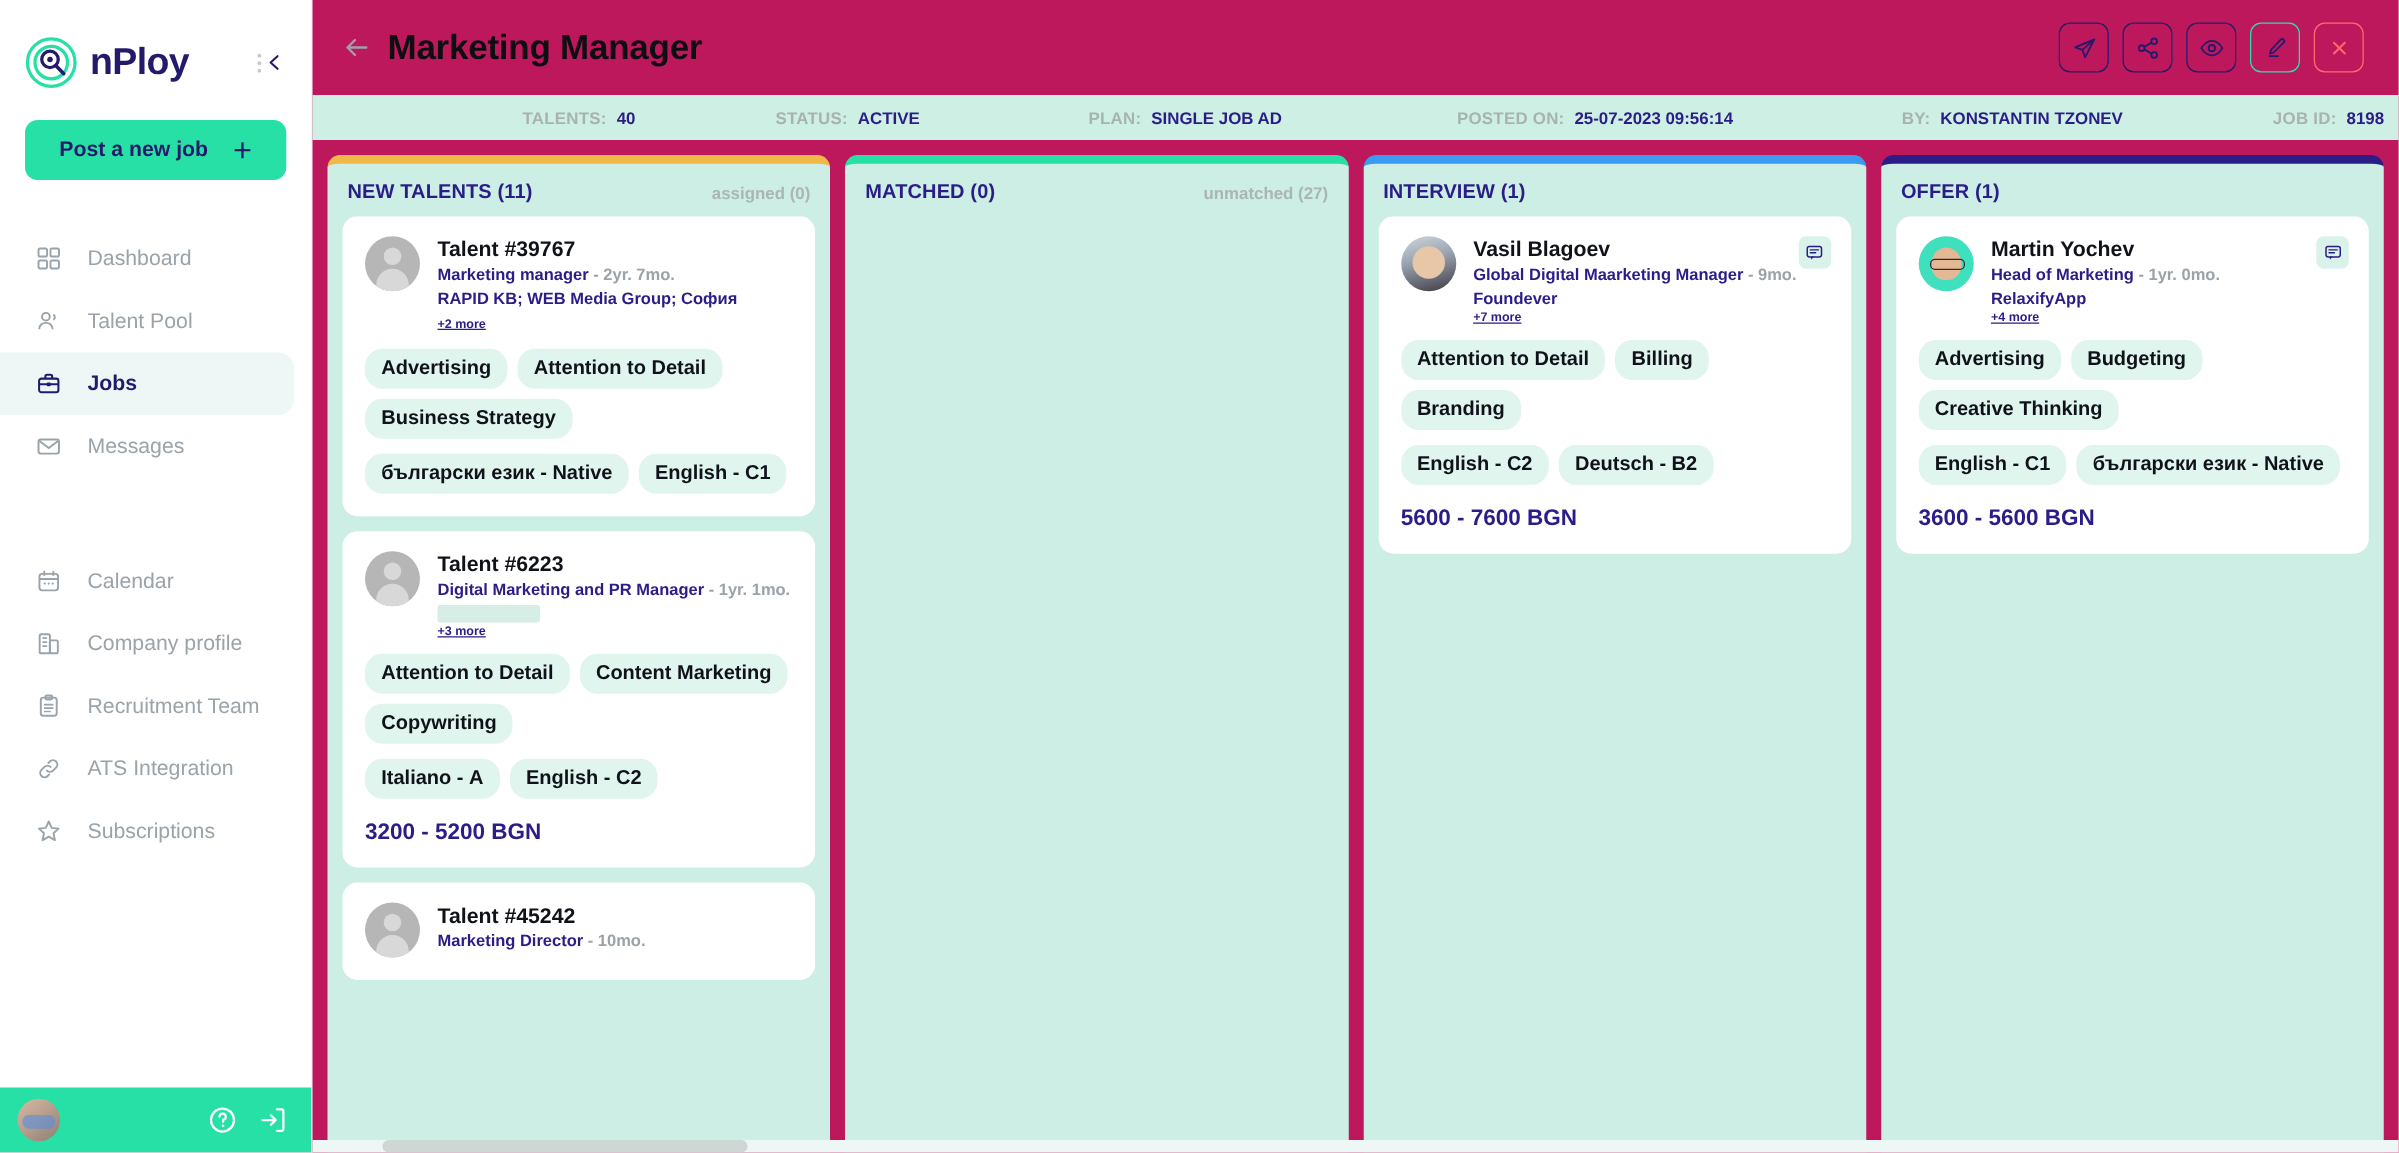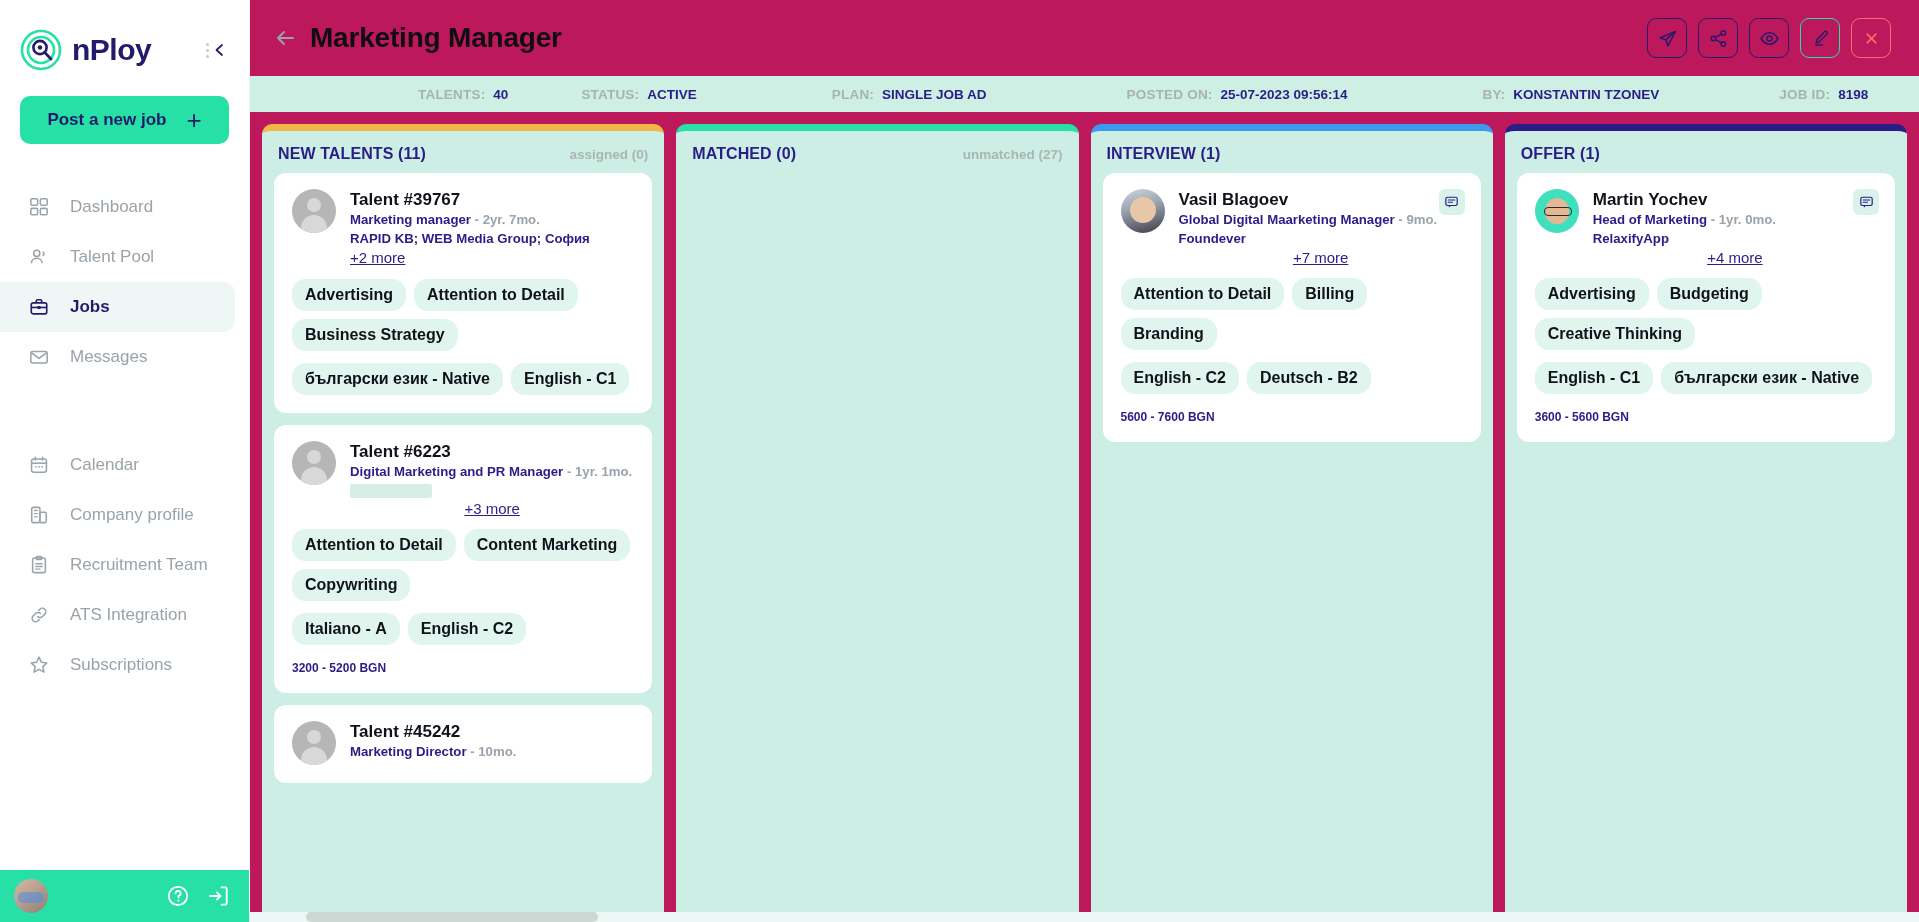--- a/index.html
+++ b/index.html
@@ -152,37 +152,37 @@
   .avatar.photo2::before {
     content:""; position:absolute; left:9px; top:18px; width:26px; height:7px;
     border:1.5px solid #2b2b33; border-radius:4px; z-index:2;
   }
   .card-id { font-size: 17px; font-weight: 600; color: #10121a; line-height: 1.25; }
   .card-role { font-size: 13.2px; color: #2a1d87; font-weight: 700; line-height: 1.45; }
   .card-dur { color: #9aa3aa; font-weight: 600; }
   .card-comp { font-size: 13.2px; color: #2a1d87; font-weight: 700; line-height: 1.45; }
   .card-info { flex: 1; min-width: 0; }
   .more-link {
-    font-size: 15px; color: #2a1d87; font-weight: 400;
+    font-size: 10px; color: #2a1d87; font-weight: 700;
     text-decoration: underline; cursor: pointer;
   }
-  .more-right { display: block; text-align: center; }
+  .more-right { display: block; text-align: left; }
   .redacted { display: inline-block; width: 82px; height: 14px; background: #d7eee7; border-radius: 2px; vertical-align: middle; }
   .msg-btn {
     position: absolute; top: 16px; right: 16px;
     width: 26px; height: 26px; border-radius: 6px; background: #d9f3ea;
     display: flex; align-items: center; justify-content: center; cursor: pointer;
   }
   .tagrow { display: flex; flex-wrap: wrap; gap: 8px; margin-top: 12px; }
   .tag {
     background: #e0f5ee; color: #10121a; font-size: 16px; font-weight: 600;
     padding: 7px 13px; border-radius: 14px; white-space: nowrap;
   }
   .tag b { font-weight: 700; }
-  .salary { margin-top: 16px; font-size: 12px; font-weight: 700; color: #2a1d87; }
+  .salary { margin-top: 16px; font-size: 18px; font-weight: 700; color: #2a1d87; }
 
   .hscroll {
     position: absolute; left: 0; bottom: 0; height: 10px; width: 100%;
     background: #edf7f5;
   }
   .hscroll i { display: block; height: 10px; width: 292px; margin-left: 56px; background: #cdd8d5; border-radius: 5px; }
 </style>
 </head>
 <body>
 
@@ -384,21 +384,21 @@
           </svg>
         </button>
       </div>
     </div>
 
     <div class="metabar">
       <div class="meta-item" style="margin-left:168px">
         <span class="meta-label">TALENTS:</span>
         <span class="meta-value">40</span>
       </div>
-      <div class="meta-item" style="margin-left:73px">
+      <div class="meta-item" style="margin-left:112px">
         <span class="meta-label">STATUS:</span>
         <span class="meta-value">ACTIVE</span>
       </div>
       <div class="meta-item" style="margin-left:135px">
         <span class="meta-label">PLAN:</span>
         <span class="meta-value">SINGLE JOB AD</span>
       </div>
       <div class="meta-item" style="margin-left:140px">
         <span class="meta-label">POSTED ON:</span>
         <span class="meta-value">25-07-2023 09:56:14</span>

